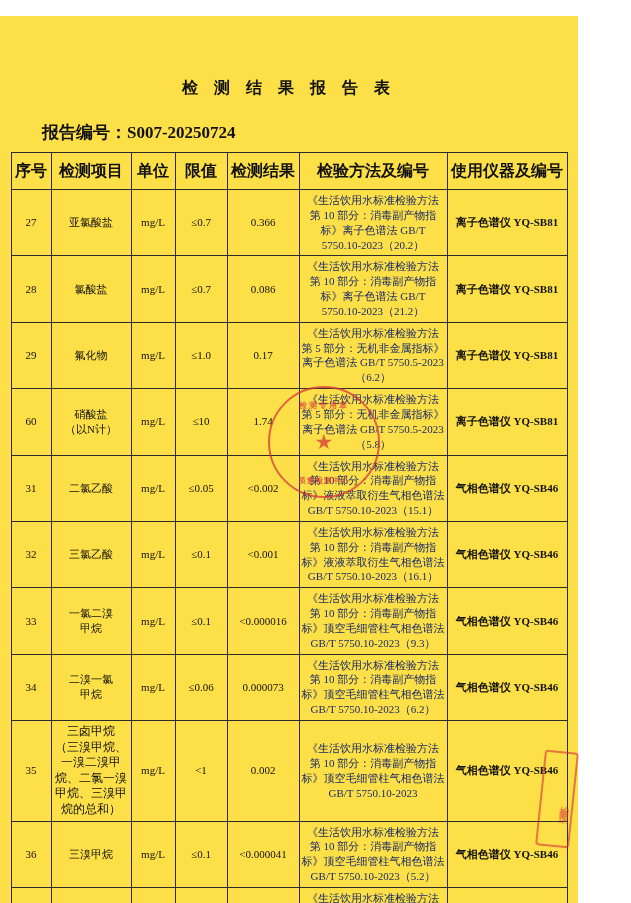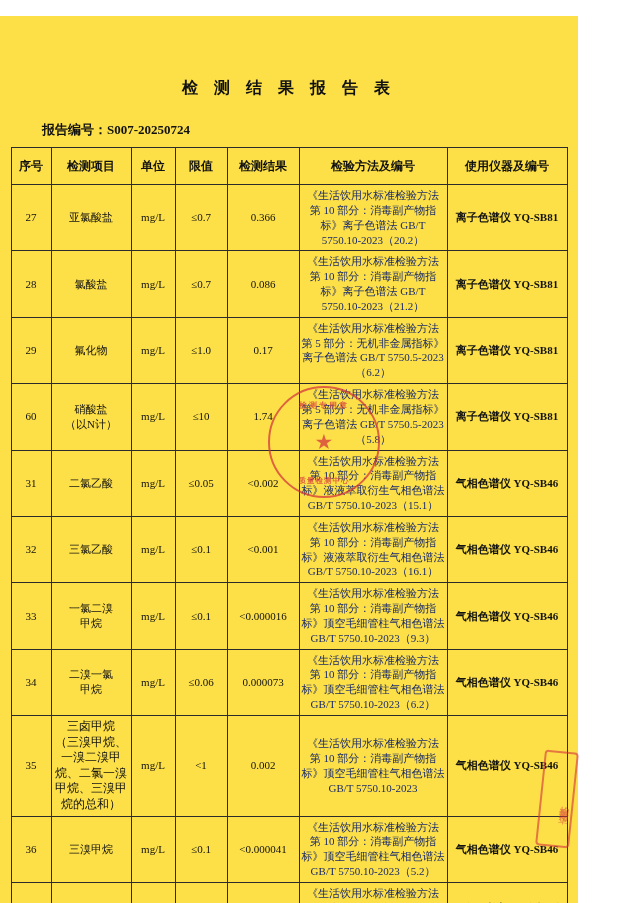--- a/index.html
+++ b/index.html
@@ -27,21 +27,21 @@
     font-size: 16px;
     font-weight: bold;
     letter-spacing: 6px;
     margin-top: 62px;
     font-family: "Liberation Serif", "DejaVu Serif", serif;
   }
   .meta-row {
     display: flex;
     justify-content: space-between;
     margin: 22px 38px 8px 42px;
-    font-size: 13px;
+    font-size: 17px;
     font-weight: bold;
     gap: 24px;
   }
   .meta-left, .meta-right {
     white-space: nowrap;
   }
   table.report {
     border-collapse: collapse;
     margin: 0 auto;
     width: 556px;
@@ -51,21 +51,21 @@
   table.report th, table.report td {
     border: 1px solid #2b2b2b;
     text-align: center;
     vertical-align: middle;
     font-size: 11px;
     padding: 3px 2px;
     line-height: 1.35;
   }
   table.report th {
     font-weight: bold;
-    font-size: 12px;
+    font-size: 16px;
     height: 30px;
   }
   col.c-no    { width: 40px; }
   col.c-item  { width: 80px; }
   col.c-unit  { width: 44px; }
   col.c-limit { width: 52px; }
   col.c-res   { width: 72px; }
   col.c-meth  { width: 148px; }
   col.c-instr { width: 120px; }
 

